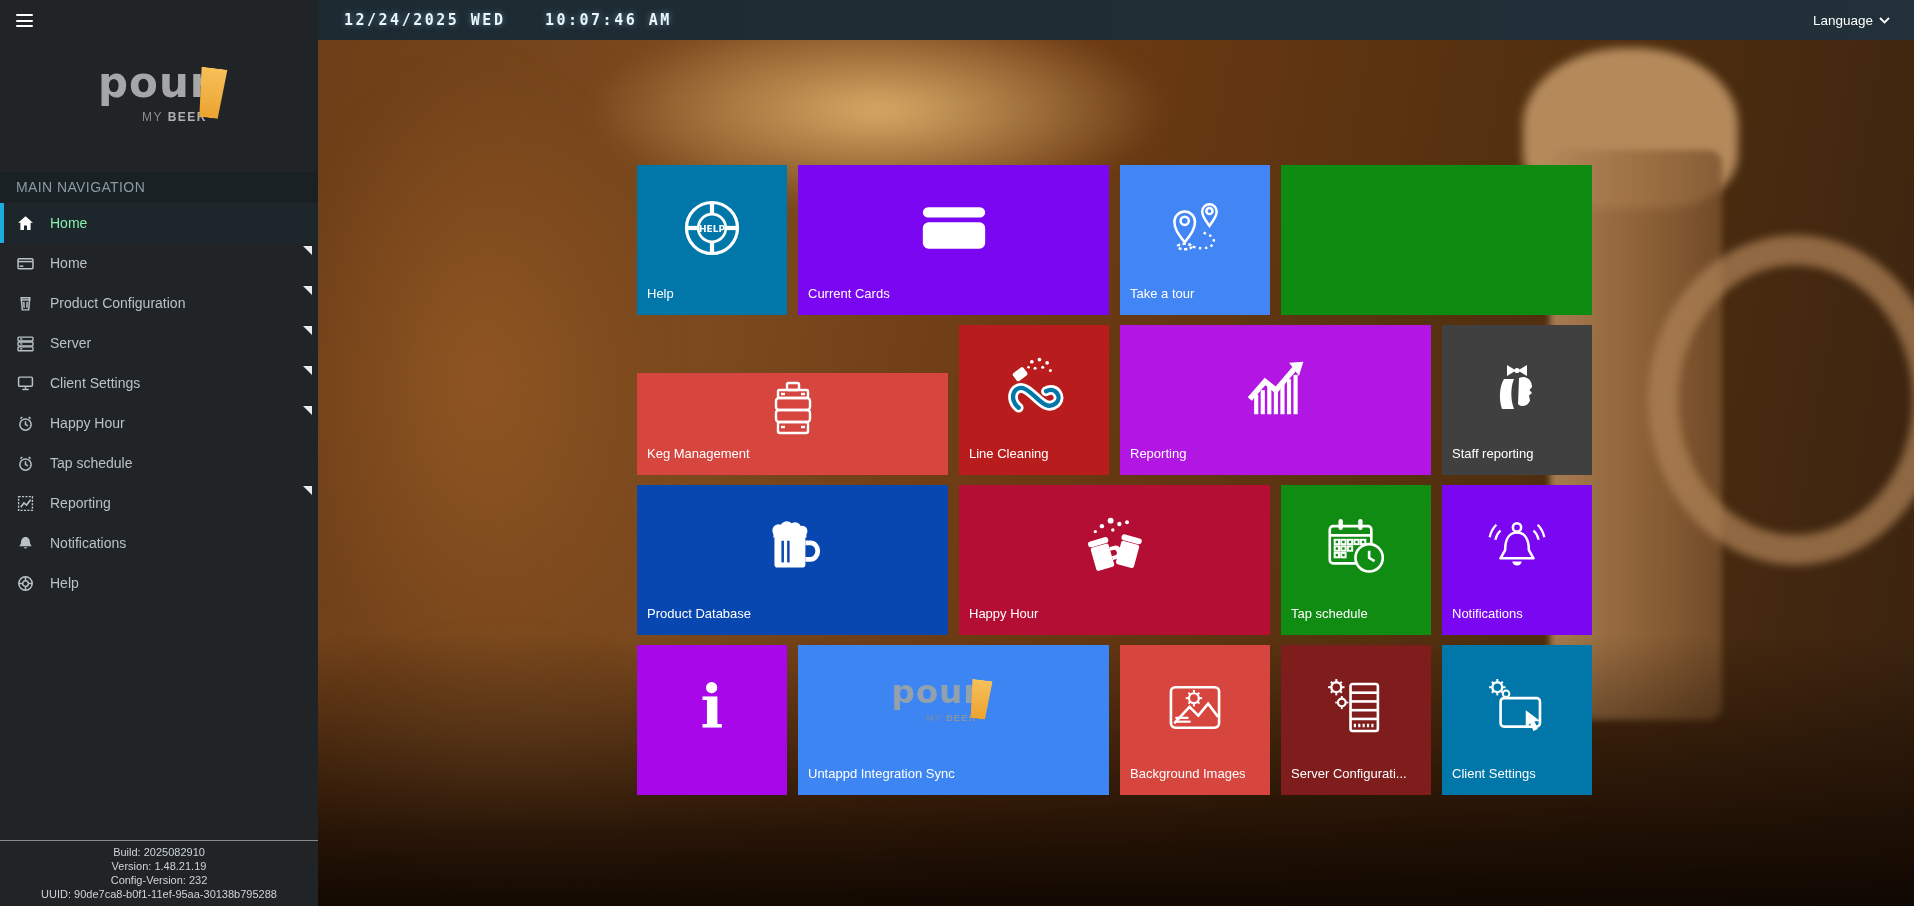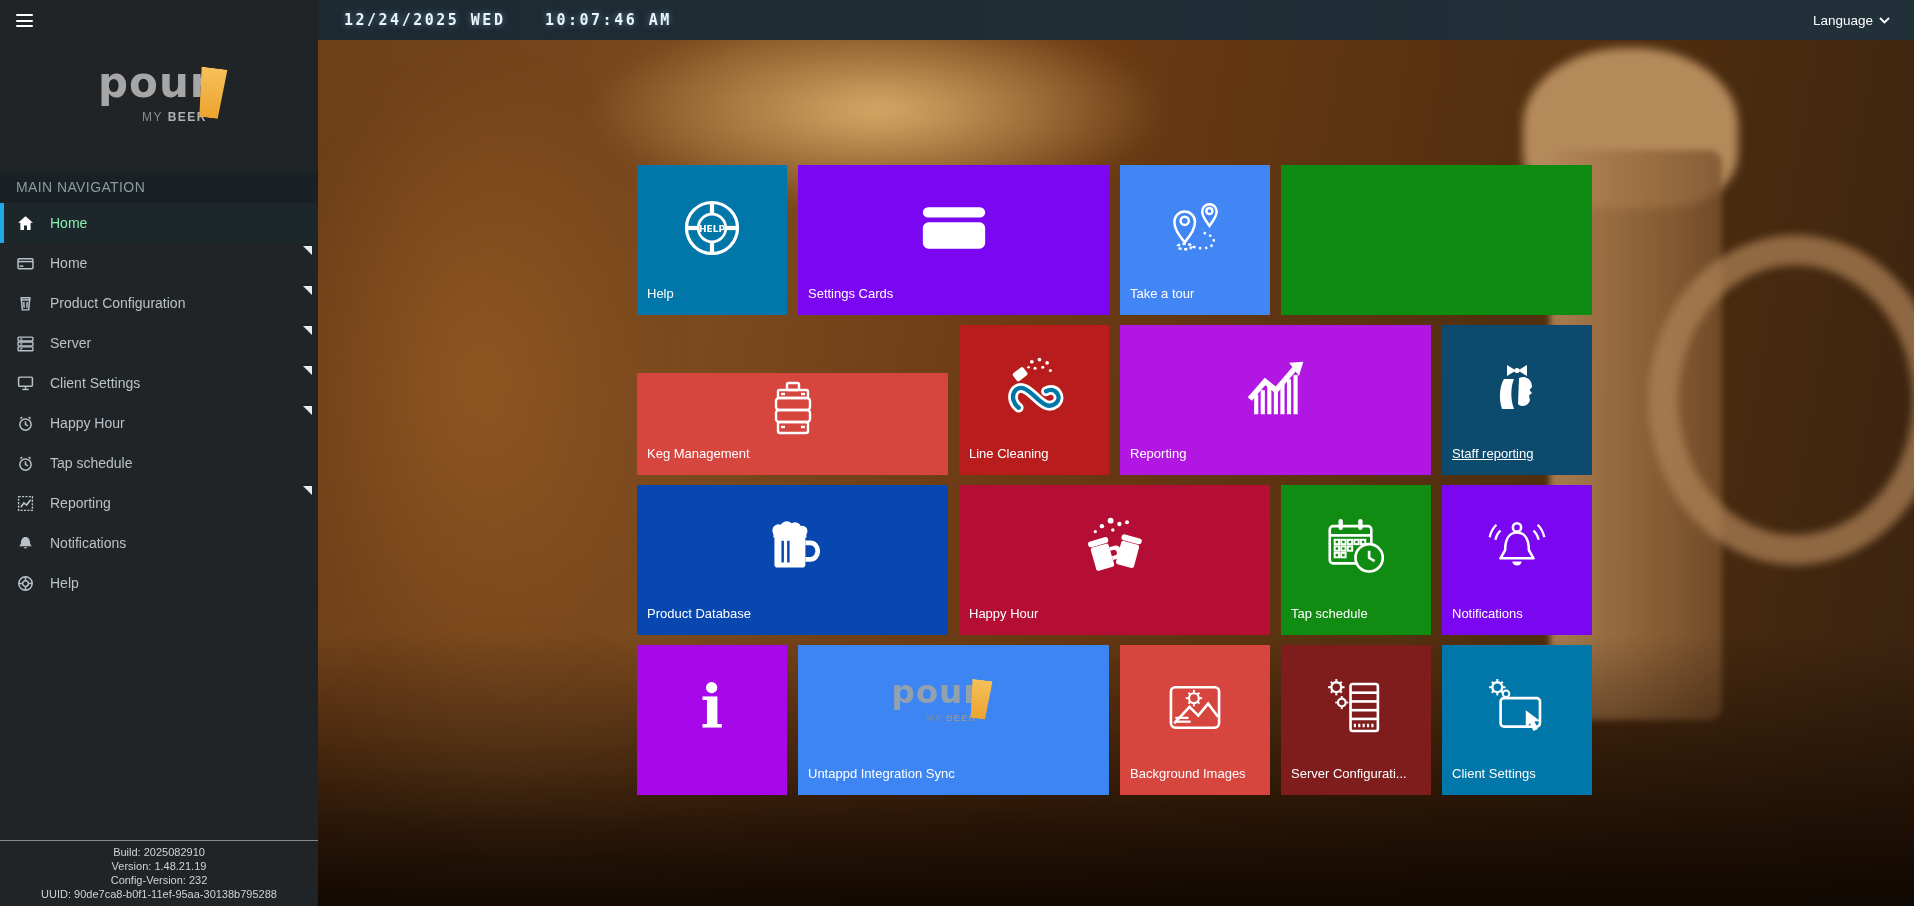--- a/index.html
+++ b/index.html
@@ -258,21 +258,21 @@
       <div class="tlabel">Help</div>
     </div>
 
     <div class="tile gc2 sp2 gr1" style="background: rgb(123, 6, 242);">
       <div class="ticon">
         <svg width="78" height="60" viewBox="0 0 64 52">
             <rect x="5" y="8" width="54" height="9" rx="4.5" fill="#fff"></rect>
             <rect x="5" y="21" width="54" height="23" rx="5" fill="#fff"></rect>
           </svg>
       </div>
-      <div class="tlabel">Settings Cards</div>
+      <div class="tlabel">Current Cards</div>
     </div>
 
     <div class="tile gc4 gr1" style="background: rgb(66, 133, 244);">
       <div class="ticon">
         <svg width="66" height="66" viewBox="0 0 64 64" fill="none" stroke="#fff" stroke-width="2.4">
           <path d="M22 46 C16 38 12 33 12 26 a10 10 0 1 1 20 0 c0 7 -4 12 -10 20 z"></path>
             <circle cx="22" cy="25" r="4"></circle>
           <ellipse cx="22" cy="50" rx="7" ry="2.6" stroke-dasharray="3 2.4"></ellipse>
           <path d="M46 30 C42 24 39 21 39 16 a7 7 0 1 1 14 0 c0 5 -3 8 -7 14 z"></path>
             <circle cx="46" cy="15.5" r="3"></circle>
@@ -336,21 +336,21 @@
               <rect x="42" y="24" width="3.8" height="32"></rect>
               <rect x="48" y="20" width="3.8" height="36"></rect>
             </g>
           <polyline points="8,42 22,26 32,34 50,13" stroke="#fff" stroke-width="5" fill="none"></polyline>
           <polygon points="44,9 57,8 53,21" fill="#fff"></polygon>
         </svg>
       </div>
       <div class="tlabel">Reporting</div>
     </div>
 
-    <div class="tile gc6 gr2" style="background: #0c4a6e; text-decoration: underline;">
+    <div class="tile gc6 gr2" style="background: #404040;">
       <div class="ticon">
         <svg width="64" height="64" viewBox="0 0 64 64" fill="#fff">
           <path d="M22 9 L31 14.5 L22 20 Z"></path>
             <path d="M42 9 L33 14.5 L42 20 Z"></path>
             <circle cx="32" cy="14.5" r="2.6"></circle>
           <path d="M19 23 C14 31 14 44 17 53 L29 53 C25 42 26 30 29 23 Z"></path>
           <path d="M34 22 c8 -3 13 2 13 9 l-2.5 3 2.5 3 -3 2.5 1 5 c-2 6 -9 7 -12 3.5 z"></path>
         </svg>
       </div>
       <div class="tlabel">Staff reporting</div>

